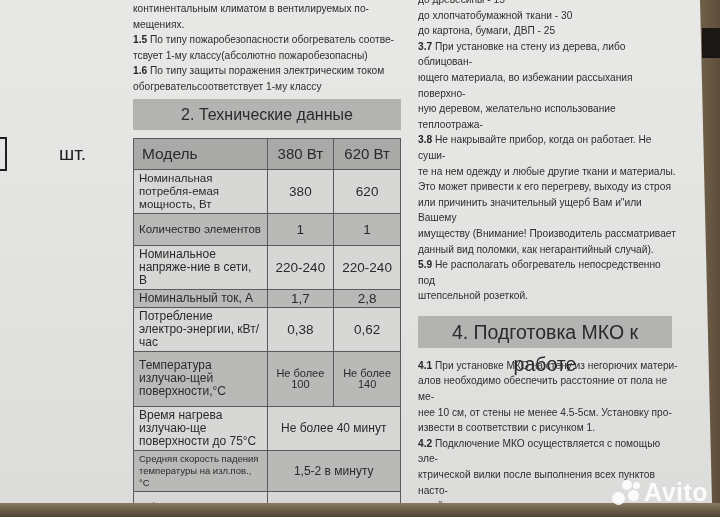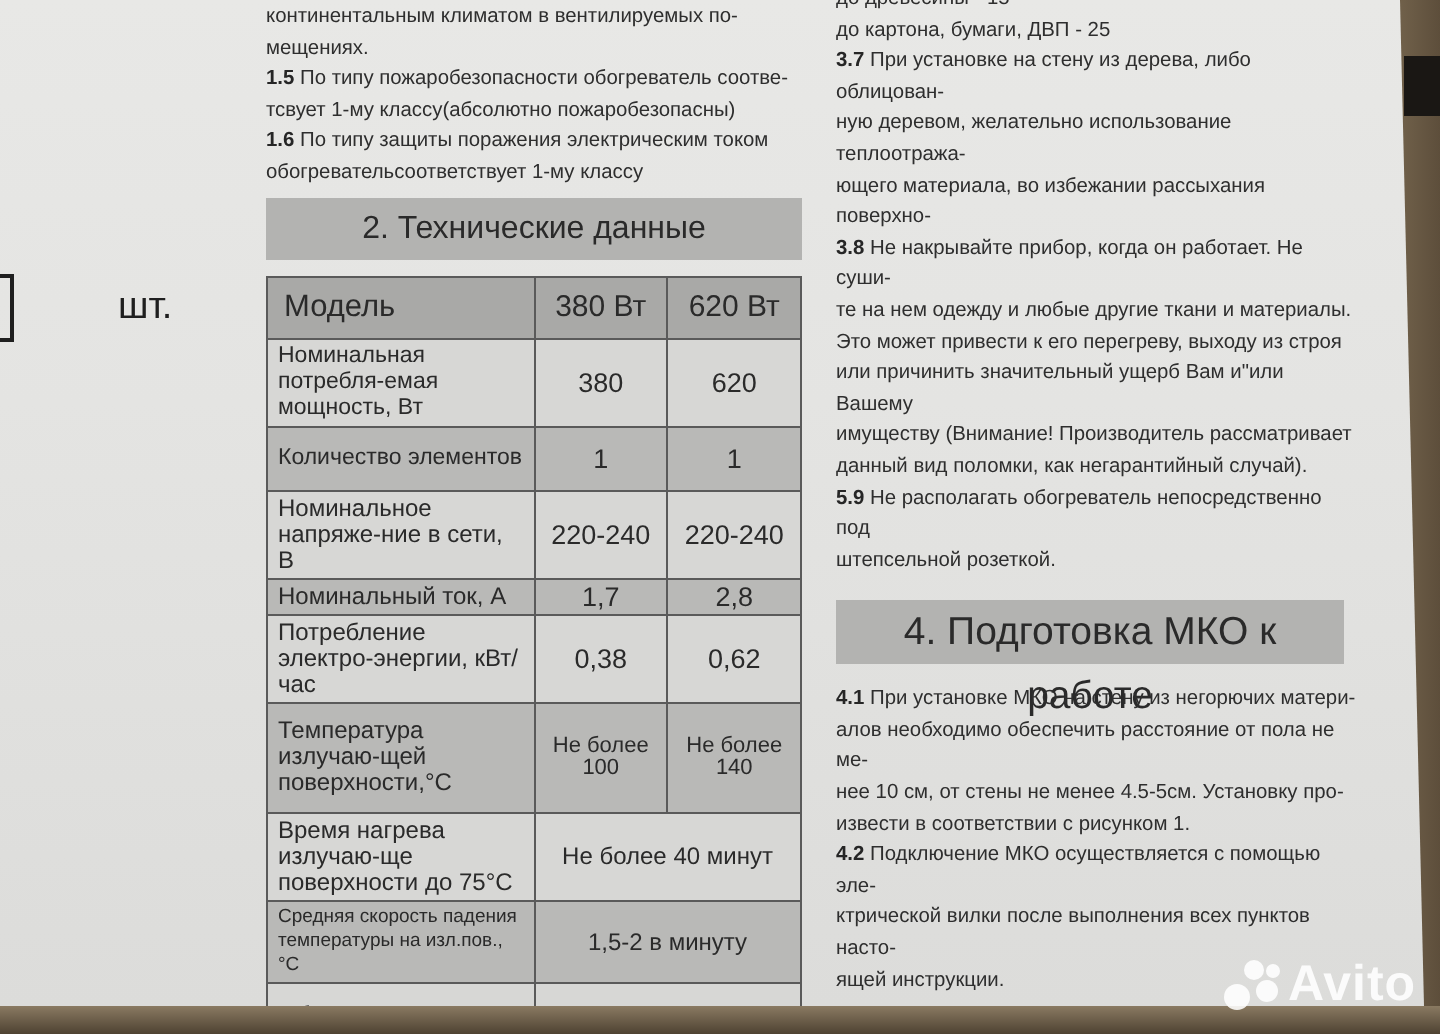--- a/index.html
+++ b/index.html
@@ -128,27 +128,28 @@
         <td class="val" colspan="2" style="font-size:12px;">650*350*25</td>
       </tr>
 
     </tbody>
       </table>
   </div>
 
   <div class="col-right">
     <div class="para" style="margin-top:-8px;">
       <div>до древесины - 15</div>
+      <div>до хлопчатобумажной ткани - 30</div>
       <div>до картона, бумаги, ДВП - 25</div>
     </div>
 
     <div class="para">
       <div><b>3.7</b><span> При установке на стену из дерева, либо облицован-</span></div>
+      <div>ющего материала, во избежании рассыхания поверхно-</div>
       <div>ную деревом, желательно использование теплоотража-</div>
-      <div>ющего материала, во избежании рассыхания поверхно-</div>
     </div>
     <div class="para">
       <div><b>3.8</b><span> Не накрывайте прибор, когда он работает. Не суши-</span></div>
       <div>те на нем одежду и любые другие ткани и материалы.</div>
       <div>Это может привести к его перегреву, выходу из строя</div>
       <div>или причинить значительный ущерб Вам и"или Вашему</div>
       <div>имуществу (Внимание! Производитель рассматривает</div>
       <div>данный вид поломки, как негарантийный случай).</div>
     </div>
     <div class="para">

